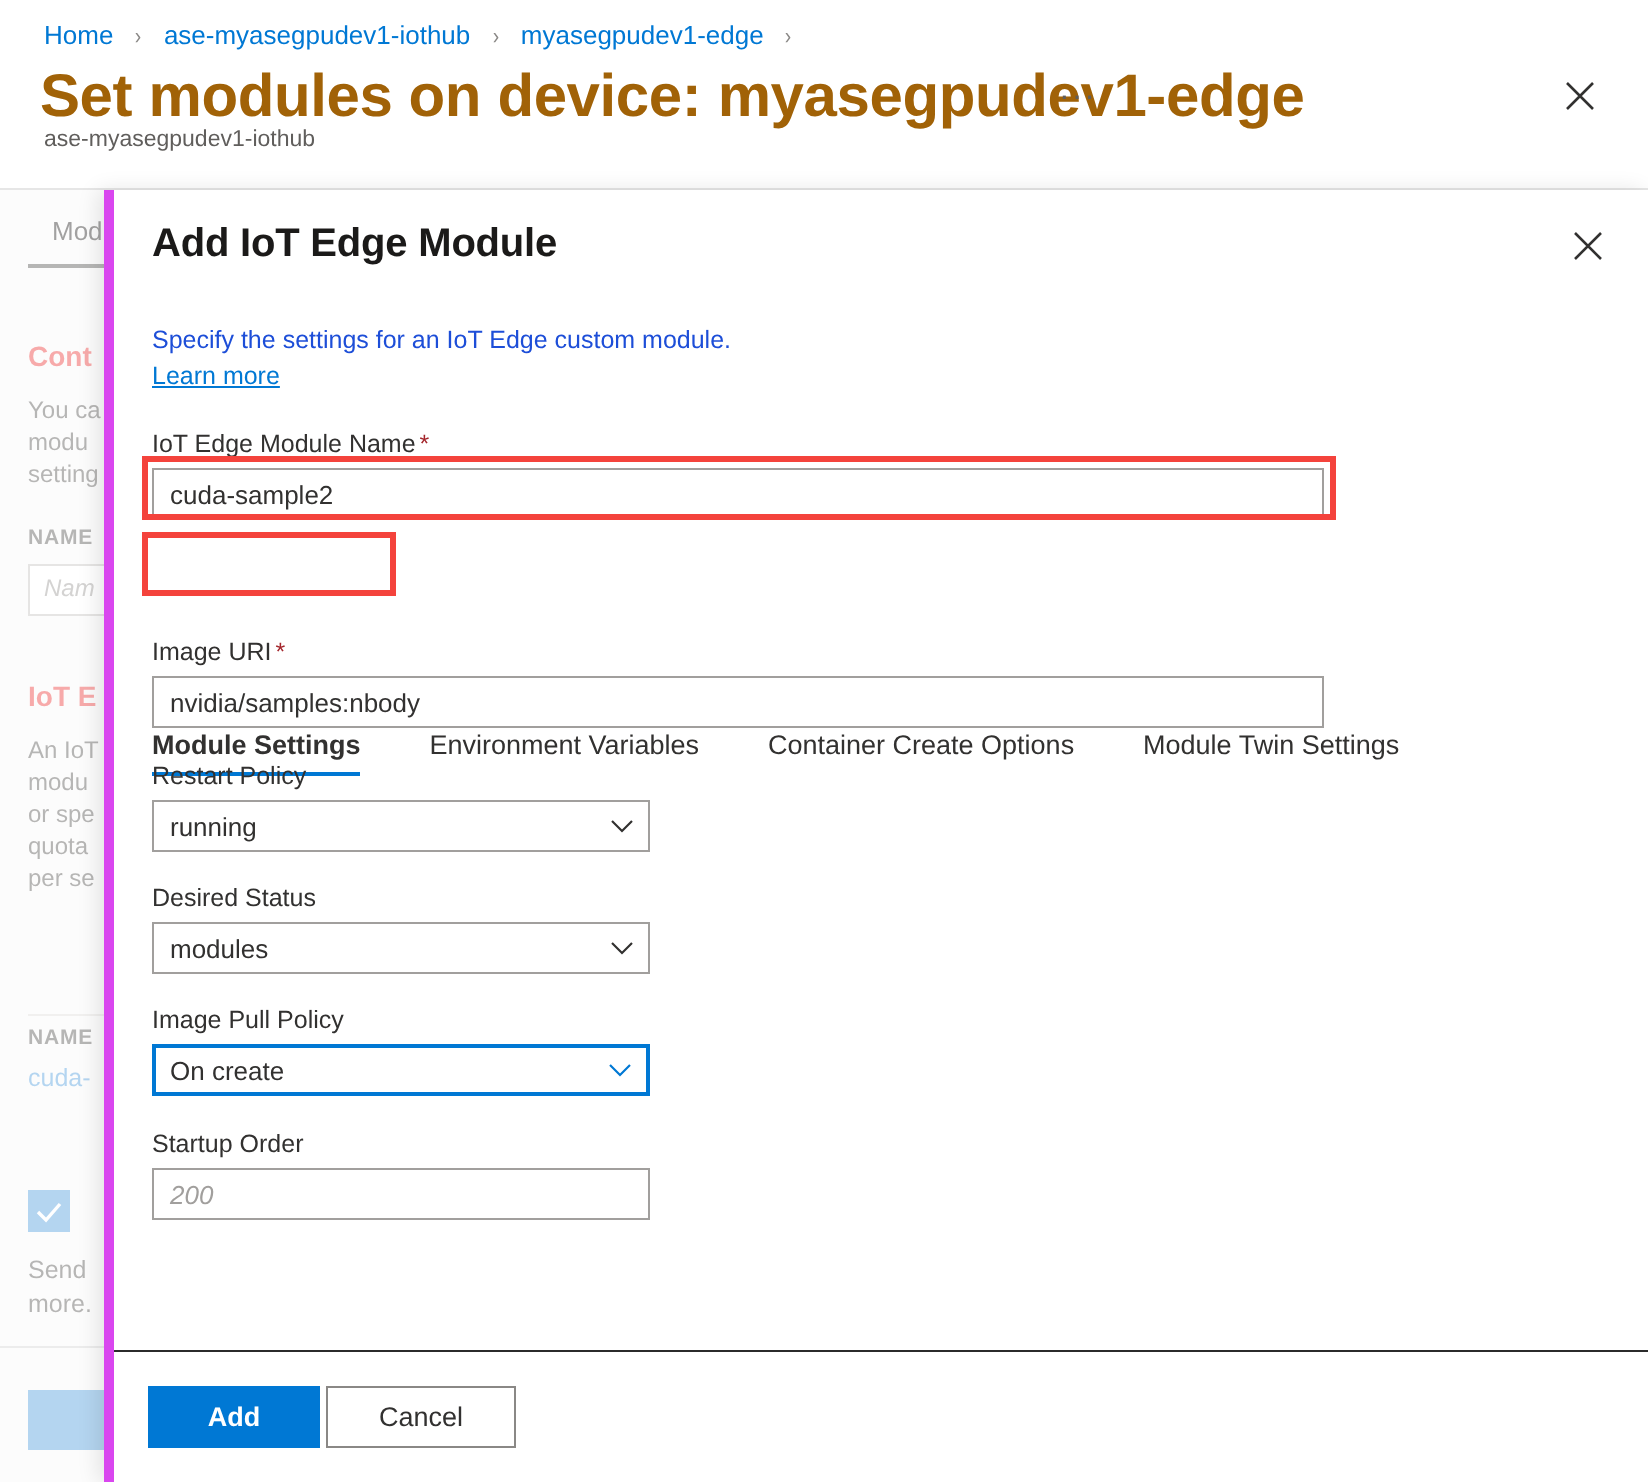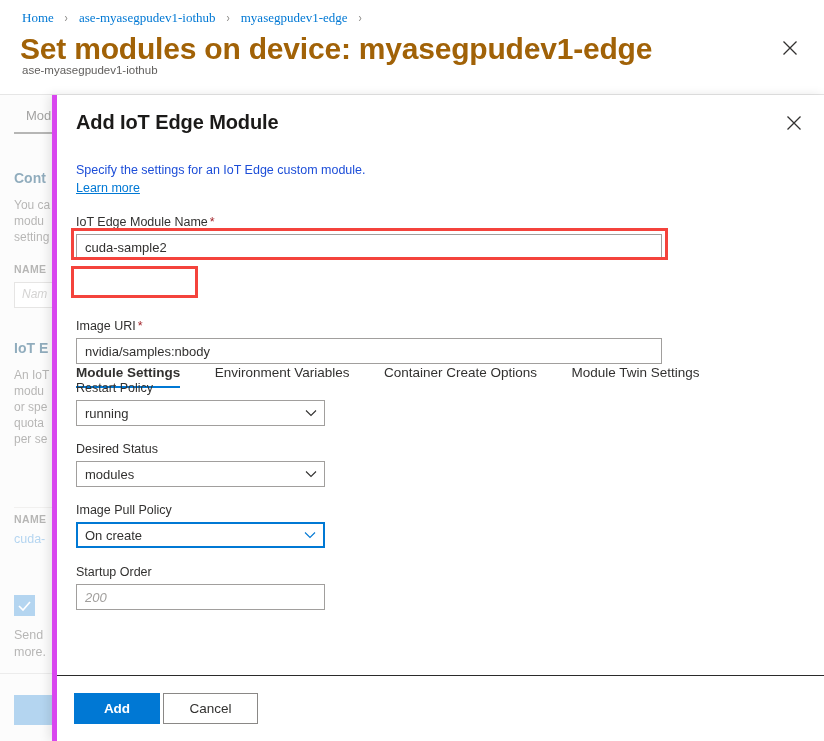--- a/index.html
+++ b/index.html
@@ -23,21 +23,21 @@
     width: 824px; height: 95px;
     background: #ffffff;
     border-bottom: 1px solid #e6e6e6;
   }
   .breadcrumb {
     position: absolute; left: 22px; top: 9px;
     font-size: 13px; line-height: 18px;
     white-space: nowrap;
     color: #0078d4;
   }
-  .breadcrumb .crumb { color: #0078d4; cursor: pointer; font-family: Liberation Serif, serif; }
+  .breadcrumb .crumb { color: #0078d4; cursor: pointer; }
   .breadcrumb .sep {
     color: #8a8886; margin: 0 7px; font-size: 12px;
     display: inline-block; transform: scaleX(.8);
   }
   .blade-title {
     position: absolute; left: 20px; top: 32px;
     font-size: 30px; font-weight: 600; letter-spacing: -0.2px;
     color: #a16207; white-space: nowrap;
   }
   .blade-ellipsis {
@@ -67,21 +67,21 @@
   .bg-blade .bg-tab {
     position: absolute; left: 26px; top: 13px;
     font-size: 13px; color: #323130; white-space: nowrap;
   }
   .bg-blade .bg-tab-underline {
     position: absolute; left: 14px; top: 37px;
     width: 55px; height: 2px; background: #605e5c;
   }
   .bg-blade .bg-h {
     position: absolute; left: 14px; font-size: 14px;
-    font-weight: 700; color: #0c4a6e; white-space: nowrap;
+    font-weight: 700; color: #ef4444; white-space: nowrap;
   }
   .bg-blade .bg-p {
     position: absolute; left: 14px; font-size: 12px;
     color: #605e5c; line-height: 16px; width: 180px;
   }
   .bg-blade .bg-col {
     position: absolute; left: 14px; font-size: 10.5px;
     font-weight: 700; letter-spacing: .4px; color: #605e5c;
   }
   .bg-blade .bg-input {

